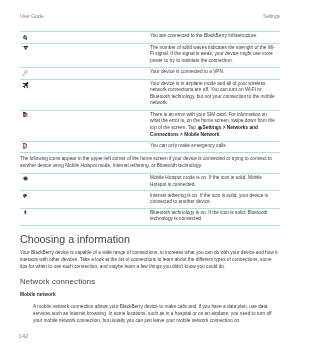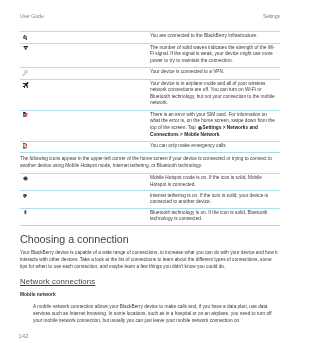--- a/index.html
+++ b/index.html
@@ -14,21 +14,21 @@
   .tbl .row{display:flex;border-top:1px solid #b2dfee;position:relative;}
   .tbl .ic{width:130px;flex:0 0 130px;position:relative;}
   .tbl .tx{flex:1 1 auto;font-size:4.75px;line-height:6.55px;color:#3a3a3a;padding:1.1px 2px 2.8px 0;}
   .tbl .last{border-bottom:1.15px solid #a9dded;}
   #t2 .tx{line-height:6.2px;padding:1.1px 2px 2.6px 0;}
   .icon{position:absolute;left:2px;top:3px;line-height:0;display:block;}
 
   .para{position:absolute;left:20px;width:260px;font-size:4.75px;line-height:7px;color:#3a3a3a;}
 
   h1.h{position:absolute;left:20px;width:260px;margin:0;font-size:10.7px;line-height:12px;font-weight:400;color:#444;}
-  h2.h{position:absolute;left:20px;width:260px;margin:0;font-size:7.8px;line-height:9px;font-weight:400;color:#444;letter-spacing:0.16px;text-decoration:underline;}
+  h2.h{position:absolute;left:20px;width:260px;margin:0;font-size:7.8px;line-height:9px;font-weight:400;color:#444;letter-spacing:0.16px;}
   h3.h{position:absolute;left:20px;width:260px;margin:0;font-size:4.9px;line-height:6px;font-weight:700;color:#333;}
 
   .pg{position:absolute;left:18.2px;top:332.6px;font-size:6.2px;line-height:6px;color:#8a8a8a;}
   b{font-weight:700;color:#1f1f1f;}
   .gear{display:inline-block;width:4.0px;height:4.0px;vertical-align:-0.95px;line-height:0;margin:0 0.5px 0 1.2px;}
 </style>
 </head>
 <body>
 
 <div class="page">
@@ -157,20 +157,20 @@
                 <path d="M3 13 L21 31"></path>
                 <path d="M3 31 L21 13"></path>
               </g>
             </svg></span>
         </div>
       <div class="tx">Bluetooth technology is on. If the icon is solid, Bluetooth technology is connected.</div>
     </div>
 
   </div>
 
-  <h1 class="h" style="top:233.4px">Choosing a connection</h1>
+  <h1 class="h" style="top:233.4px">Choosing a information</h1>
   <div class="para" id="p2" style="top:249px">Your BlackBerry device is capable of a wide range of connections, to increase what you can do with your device and how it interacts with other devices. Take a look at the list of connections to learn about the different types of connections, some tips for when to use each connection, and maybe learn a few things you didn't know you could do.</div>
   <h2 class="h" style="top:276.6px">Network connections</h2>
   <h3 class="h" style="top:291.7px">Mobile network</h3>
   <div class="para" id="p3" style="top:302.5px;left:33px;width:247px">A mobile network connection allows your BlackBerry device to make calls and, if you have a data plan, use data services such as Internet browsing. In some locations, such as in a hospital or on an airplane, you need to turn off your mobile network connection, but usually you can just leave your mobile network connection on.</div>
 
   <div class="pg">142</div>
 </div>
 
 </body></html>

